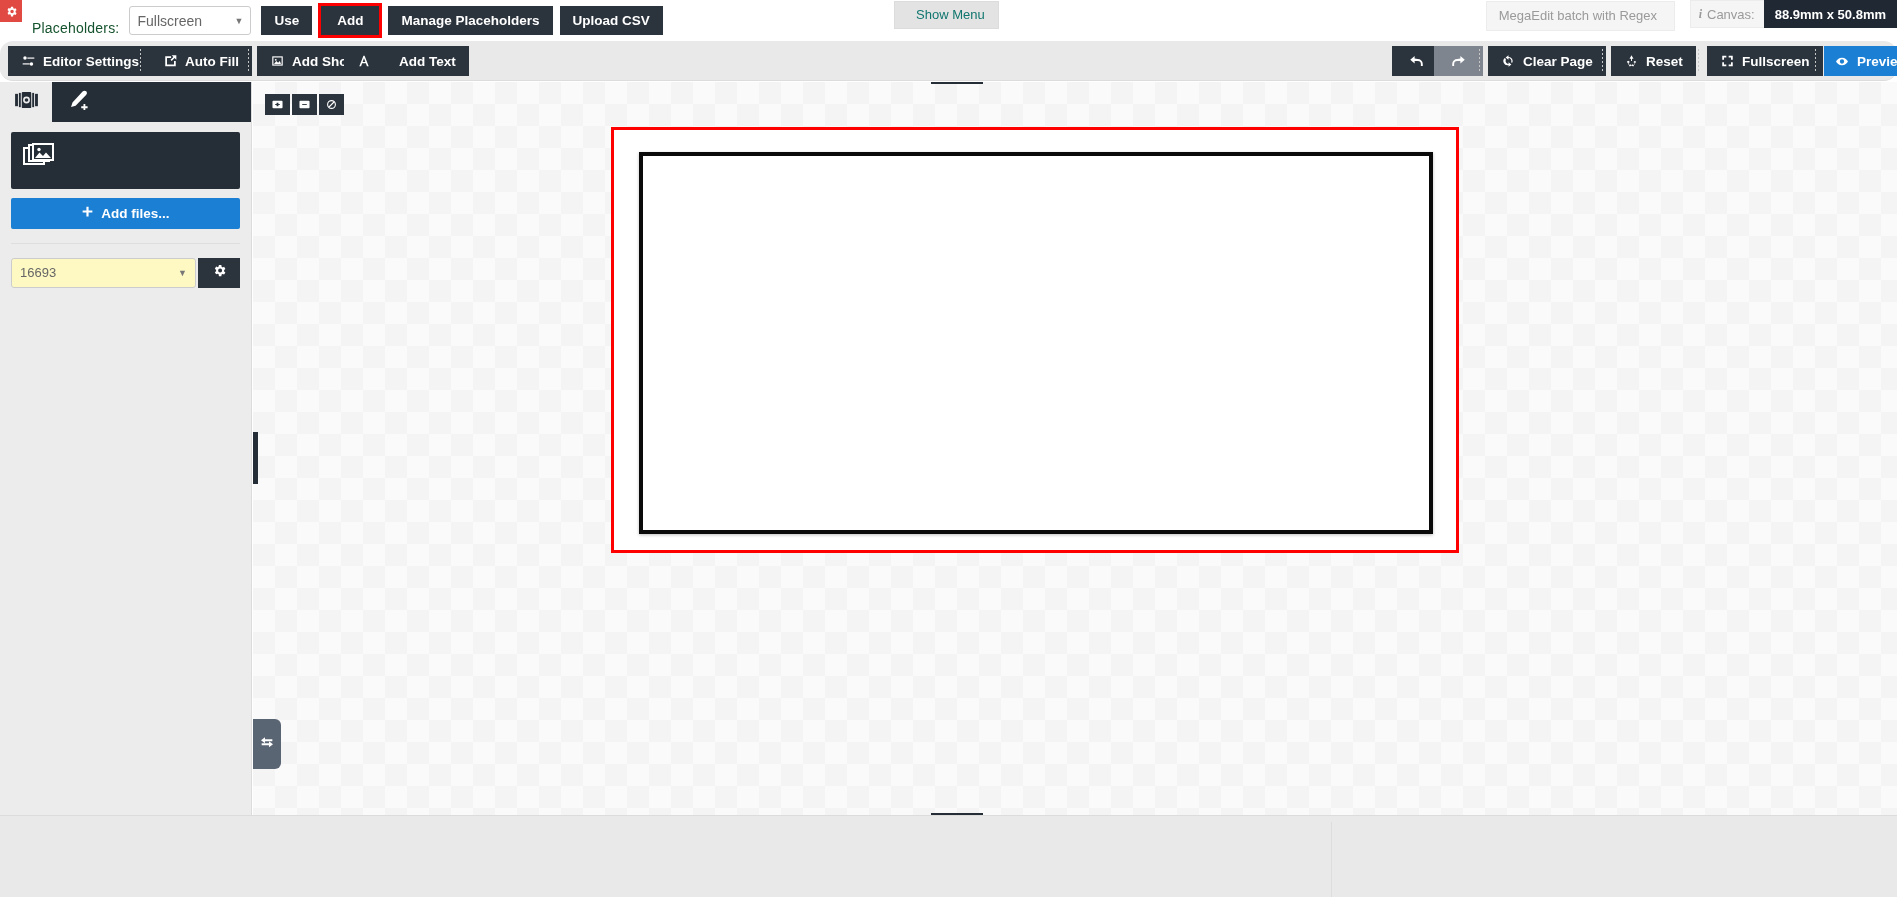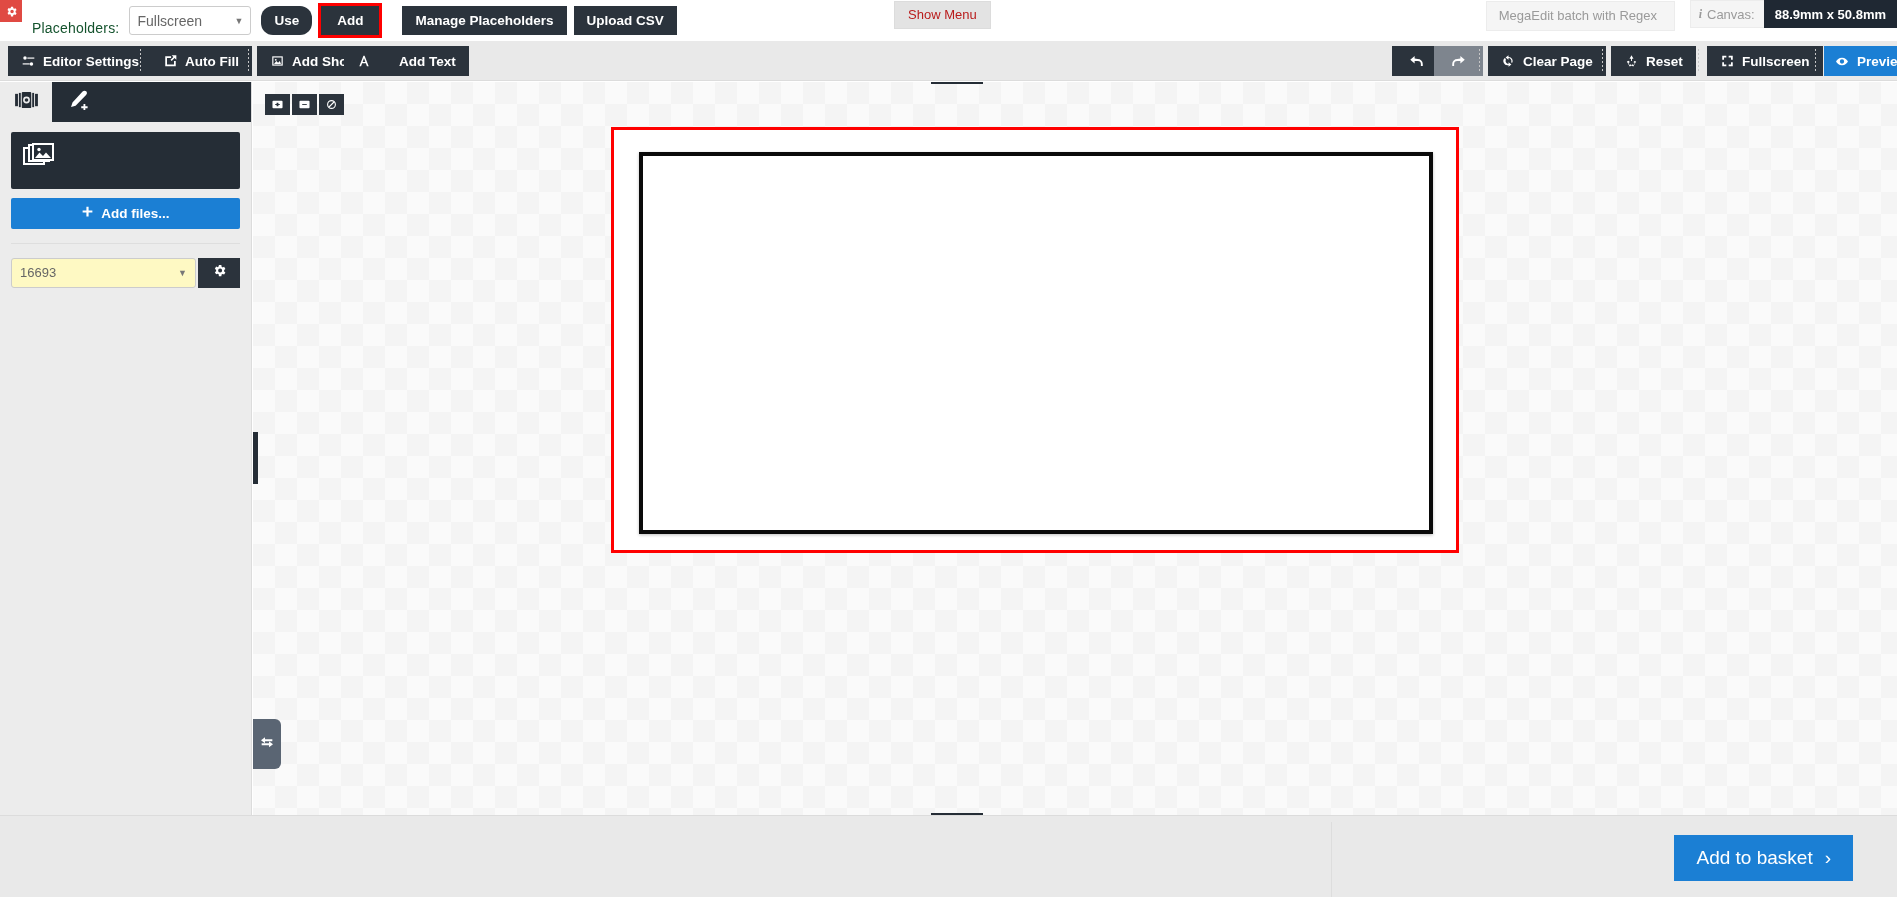--- a/index.html
+++ b/index.html
@@ -33,34 +33,34 @@
     font-size: 14px; color: #666;
     position: relative;
   }
   .ph-select .caret { position: absolute; right: 7px; font-size: 9px; color:#777; }
   .dk-btn {
     height: 29px; background: #2b333c; color: #fff; border: 0;
     font-size: 13.5px; font-weight: bold; padding: 0 13px;
     display: flex; align-items: center; justify-content: center;
     cursor: pointer; white-space: nowrap;
   }
-  .btn-use { margin-left: 10px; border-radius: 12px; }
+  .btn-use { margin-left: 10px; }
   .btn-add-wrap {
     margin-left: 6px; border: 3px solid #ff0000; display: inline-flex;
     padding: 0;
     justify-content: center;
   }
   .btn-add-wrap .dk-btn { height: 29px; padding: 0 16px; }
-  .btn-manage { margin-left: 20px; }
+  .btn-manage { margin-left: 6px; }
   .btn-upload { margin-left: 7px; }
 
   .show-menu {
     position: absolute; left: 894px; top: 1px;
-    background: #e3e3e3; color: #b91c1c; font-size: 13px;
-    padding: 5px 13px 6px 13px; border: 1px solid #dcdcdc;
+    background: #e3e3e3; color: #0f766e; font-size: 13px;
+    padding: 5px 13px 6px 21px; border: 1px solid #dcdcdc;
     cursor: pointer;
   }
   .mega-batch {
     position: absolute; right: 222px; top: 1px;
     background: #f5f5f5; color: #9a9a9a; font-size: 13px;
     padding: 6px 17px 7px 12px; border: 1px solid #ececec;
     cursor: pointer;
   }
   .canvas-info {
     position: absolute; right: 0; top: 0; display: flex; align-items: stretch; height: 28px;
@@ -73,20 +73,21 @@
     background:#1f2833; color:#fff; font-size: 13px; font-weight: bold;
     padding: 6px 11px; display:flex; align-items:center;
   }
   .info-i { font-style: italic; font-family: "Liberation Serif", serif; font-weight: bold; font-size: 12px; color:#9a9a9a; }
 
   
   .toolrow {
     position: absolute; left: 0; top: 41px; width: 1897px; height: 40px;
     background: #e9e9e9;
     border-bottom: 1px solid #dcdcdc;
+    border-radius: 13px;
   }
   .tb {
     position: absolute; top: 5px; height: 30px;
     background: #2b333c; color: #fff; font-size: 13.5px; font-weight: bold;
     display: flex; align-items: center; gap: 7px; padding: 0 13px; cursor: pointer;
     white-space: nowrap;
   }
   .tb.grey { background: #7e858e; }
   .tb.blue { background: #1b7fd4; }
   .tb .ic { display: inline-flex; align-items:center; }
@@ -433,19 +434,15 @@
       </span>
     </div>
 
     <div class="page-red">
       <div class="page-black"></div>
     </div>
   </div>
 
   <div class="bottombar">
     <div class="bb-div"></div>
-    <div class="basket">
-      <span>Add to basket</span>
-      <span>›</span>
-    </div>
   </div>
 
 </div>
 
 </body></html>

